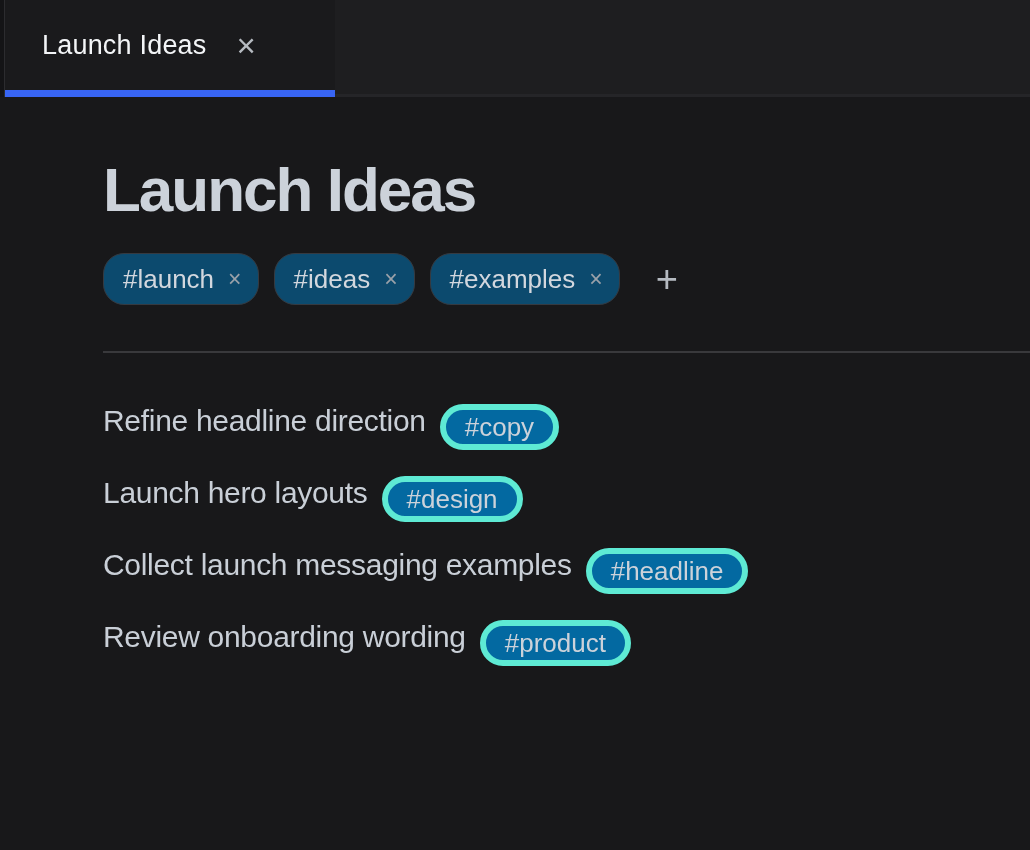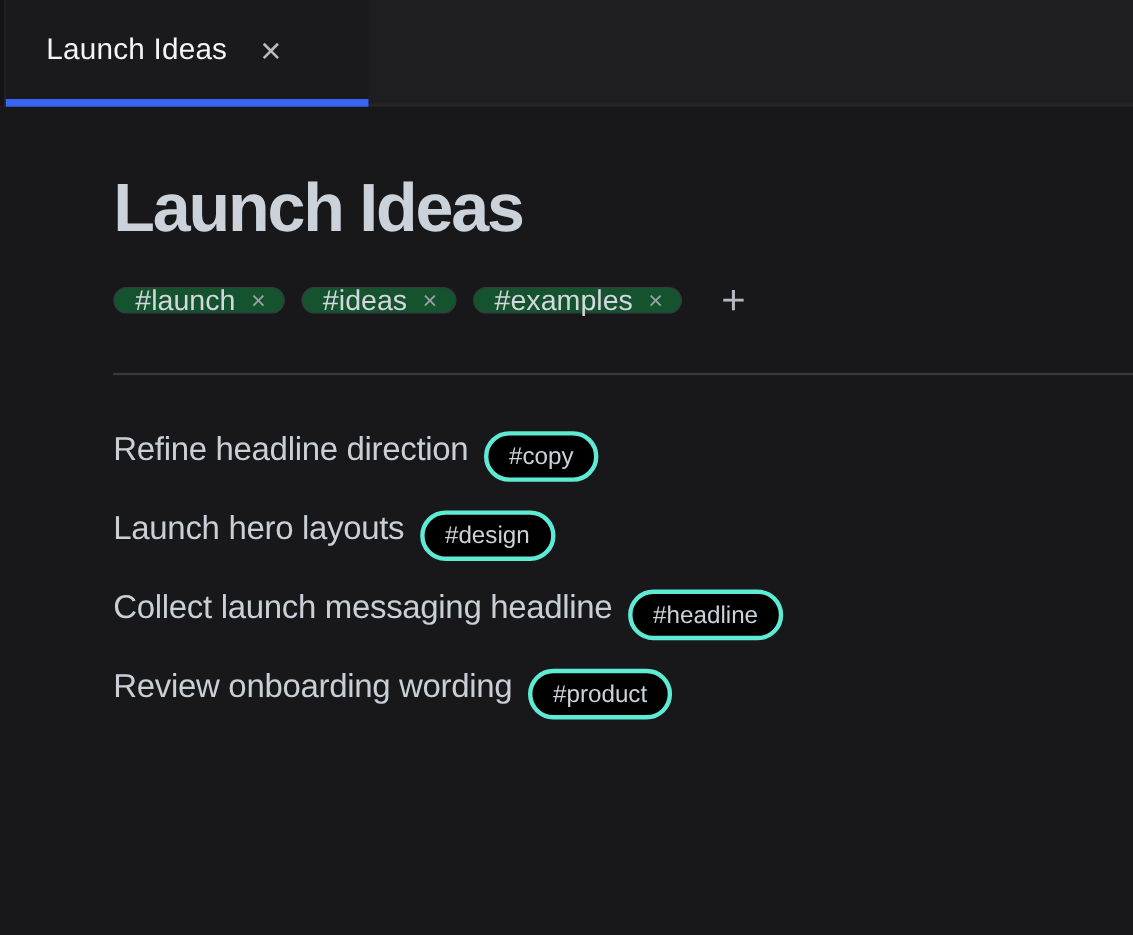--- a/index.html
+++ b/index.html
@@ -74,24 +74,24 @@
   }
 
   .tag-row {
     margin-top: 32px;
     display: flex;
     align-items: center;
   }
   .tag-pill {
     display: inline-flex;
     align-items: center;
-    height: 24px;
+    height: 52px;
     box-sizing: border-box;
     padding: 0 16px 0 19px;
-    background: #14532d;
+    background: #0c4a6e;
     border: 1px solid #353a41;
     border-radius: 21px;
     margin-right: 15px;
     cursor: default;
   }
   .tag-label {
     font-size: 26px;
     color: #d3d7de;
   }
   .tag-remove {
@@ -137,24 +137,24 @@
     letter-spacing: -0.3px;
     color: #c9cfd7;
   }
   .item-pill {
     margin-left: 14px;
     display: inline-flex;
     align-items: center;
     height: 46px;
     box-sizing: border-box;
     padding: 0 19px;
-    background: #000000;
-    border: 4px solid #5eead4;
+    background: #0369a1;
+    border: 6px solid #5eead4;
     border-radius: 24px;
-    font-size: 22px;
+    font-size: 26px;
     color: #ccd2da;
     cursor: default;
   }
 </style>
 </head>
 <body>
 
 <div class="tabbar">
   <div class="tab">
     <span class="tab-label">Launch Ideas</span>
@@ -188,21 +188,21 @@
   <div class="item-list">
     <div class="item-row">
       <span class="item-text">Refine headline direction</span>
       <span class="item-pill">#copy</span>
     </div>
     <div class="item-row">
       <span class="item-text">Launch hero layouts</span>
       <span class="item-pill">#design</span>
     </div>
     <div class="item-row">
-      <span class="item-text">Collect launch messaging headline</span>
+      <span class="item-text">Collect launch messaging examples</span>
       <span class="item-pill">#headline</span>
     </div>
     <div class="item-row">
       <span class="item-text">Review onboarding wording</span>
       <span class="item-pill">#product</span>
     </div>
   </div>
 </div>
 
 </body></html>

